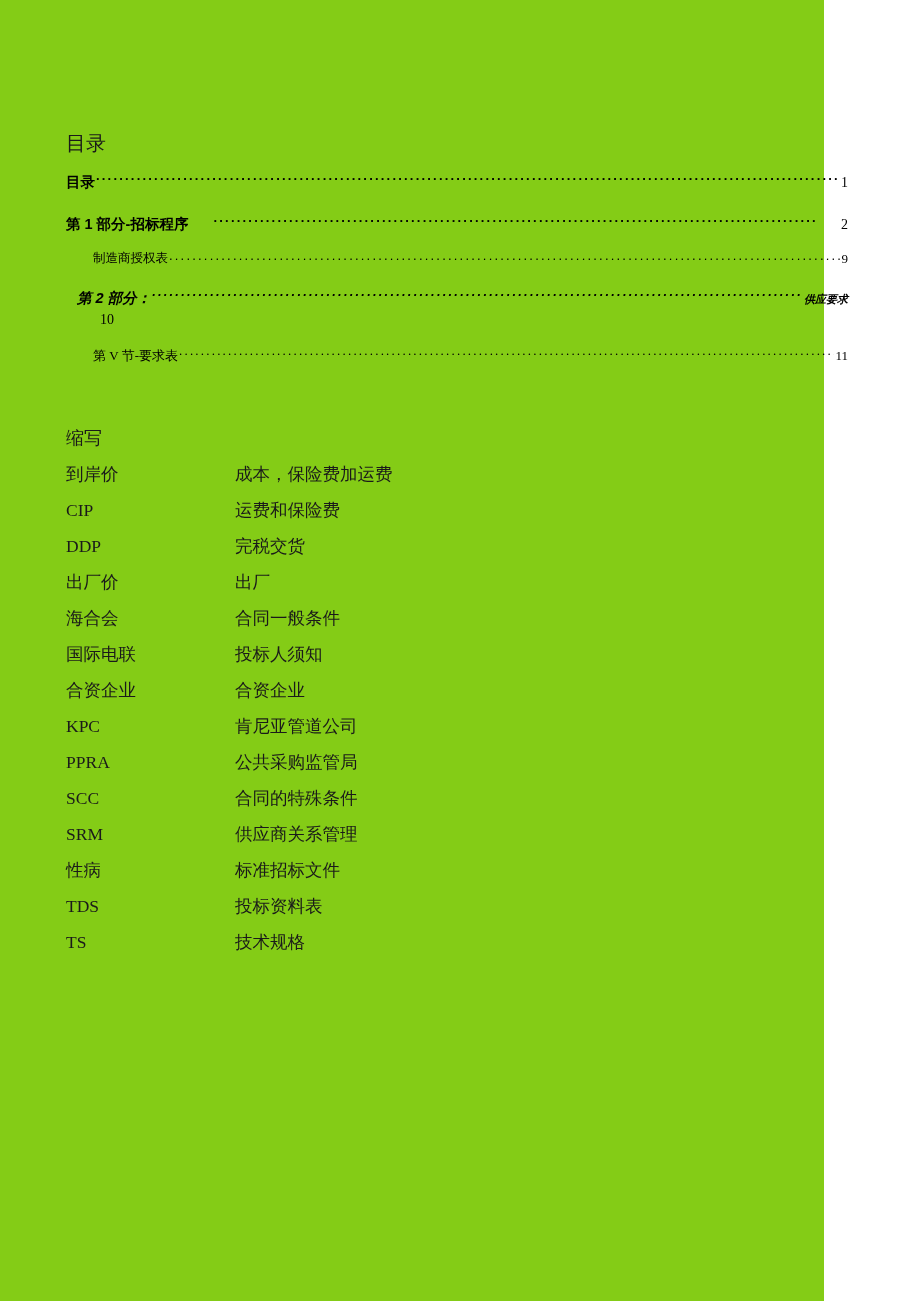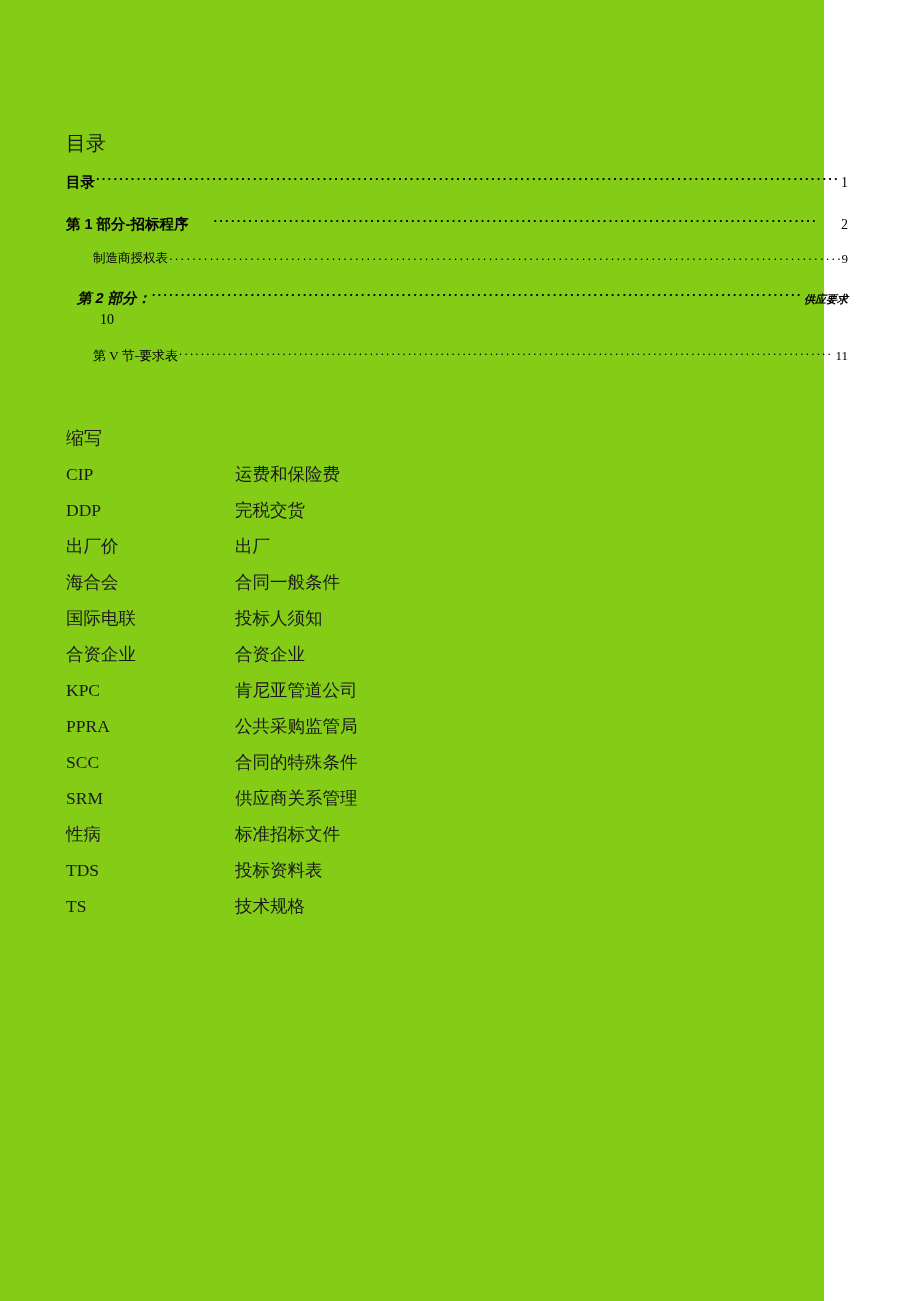--- a/index.html
+++ b/index.html
@@ -217,20 +217,24 @@
       <span class="toc-leader"></span>
       <span class="toc-page">11</span>
     </div>
 
   </div>
 
   <div class="abbr-block">
     <div class="abbr-heading">缩写</div>
 
     <div class="abbr-row">
+      <span class="abbr-term">到岸价</span>
+      <span class="abbr-def">成本，保险费加运费</span>
+    </div>
+    <div class="abbr-row">
       <span class="abbr-term">CIP</span>
       <span class="abbr-def">运费和保险费</span>
     </div>
     <div class="abbr-row">
       <span class="abbr-term">DDP</span>
       <span class="abbr-def">完税交货</span>
     </div>
     <div class="abbr-row">
       <span class="abbr-term">出厂价</span>
       <span class="abbr-def">出厂</span>

